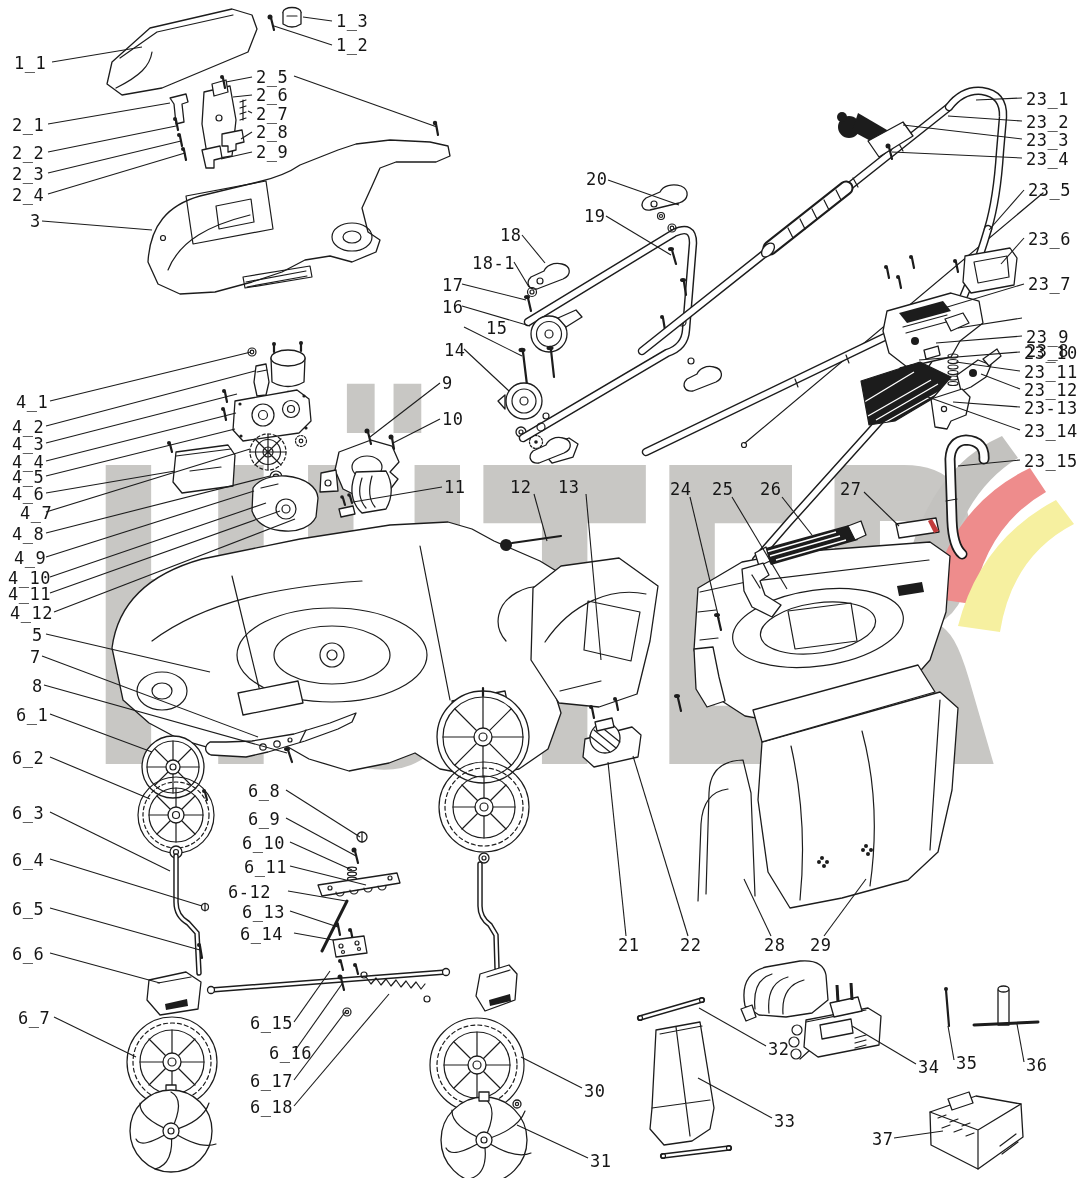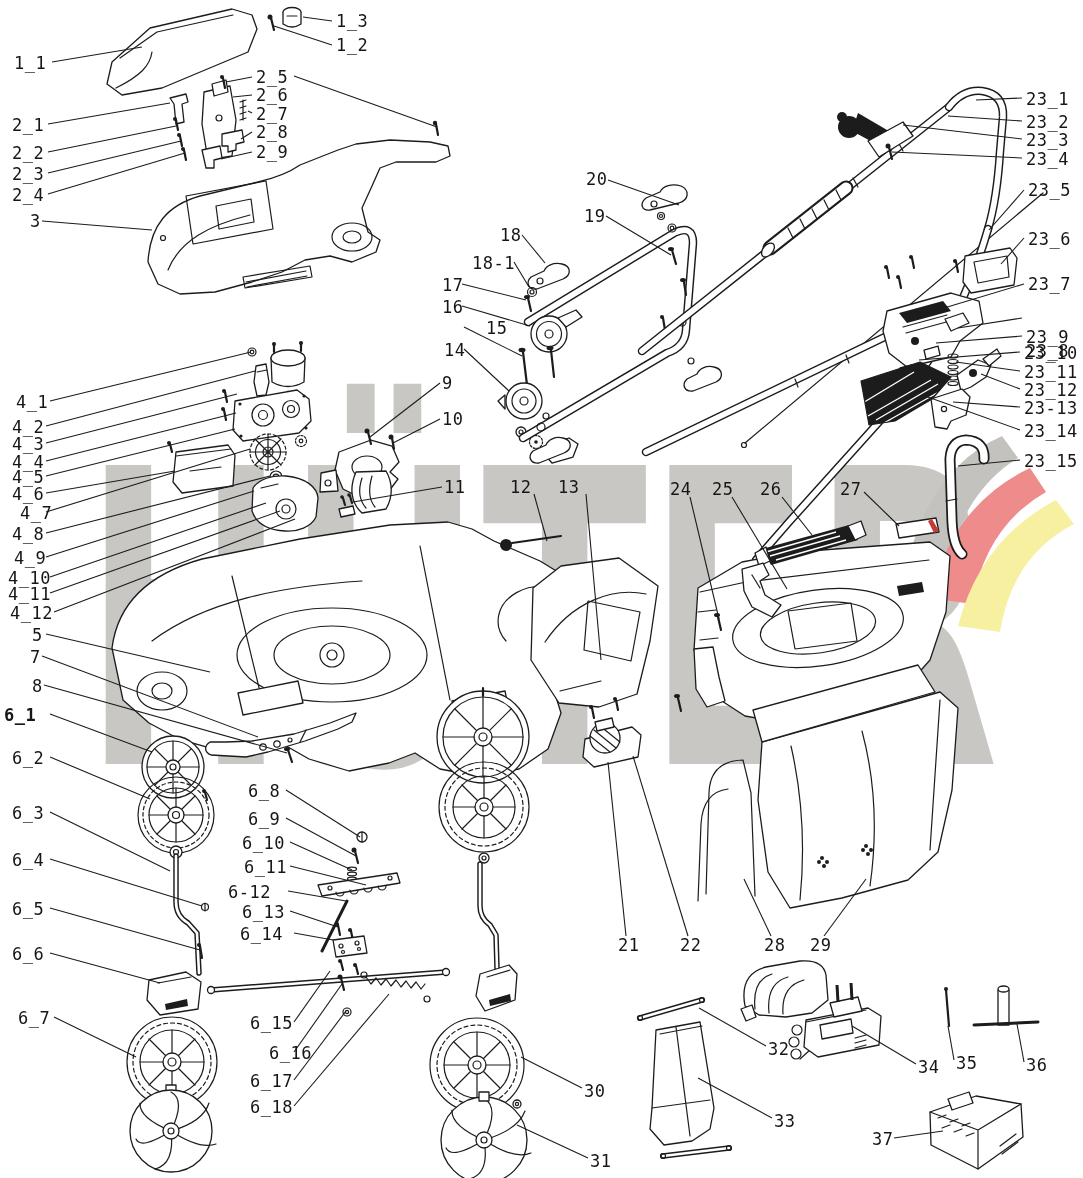--- a/index.html
+++ b/index.html
@@ -599,21 +599,21 @@
       <div class="lbl" style="left: 12px; top: 485px;">4_6</div>
       <div class="lbl" style="left: 20px; top: 504px;">4_7</div>
       <div class="lbl" style="left: 12px; top: 525px;">4_8</div>
       <div class="lbl" style="left: 14px; top: 549px;">4_9</div>
       <div class="lbl" style="left: 8px; top: 569px;">4_10</div>
       <div class="lbl" style="left: 8px; top: 585px;">4_11</div>
       <div class="lbl" style="left: 10px; top: 604px;">4_12</div>
       <div class="lbl" style="left: 32px; top: 626px;">5</div>
       <div class="lbl" style="left: 30px; top: 648px;">7</div>
       <div class="lbl" style="left: 32px; top: 677px;">8</div>
-      <div class="lbl" style="left: 4px; top: 706px; font-weight: bold;">6_1</div>
+      <div class="lbl" style="left: 16px; top: 706px;">6_1</div>
       <div class="lbl" style="left: 12px; top: 749px;">6_2</div>
       <div class="lbl" style="left: 12px; top: 804px;">6_3</div>
       <div class="lbl" style="left: 12px; top: 851px;">6_4</div>
       <div class="lbl" style="left: 12px; top: 900px;">6_5</div>
       <div class="lbl" style="left: 12px; top: 945px;">6_6</div>
       <div class="lbl" style="left: 18px; top: 1009px;">6_7</div>
       <div class="lbl" style="left: 248px; top: 782px;">6_8</div>
       <div class="lbl" style="left: 248px; top: 810px;">6_9</div>
       <div class="lbl" style="left: 242px; top: 834px;">6_10</div>
       <div class="lbl" style="left: 244px; top: 858px;">6_11</div>

